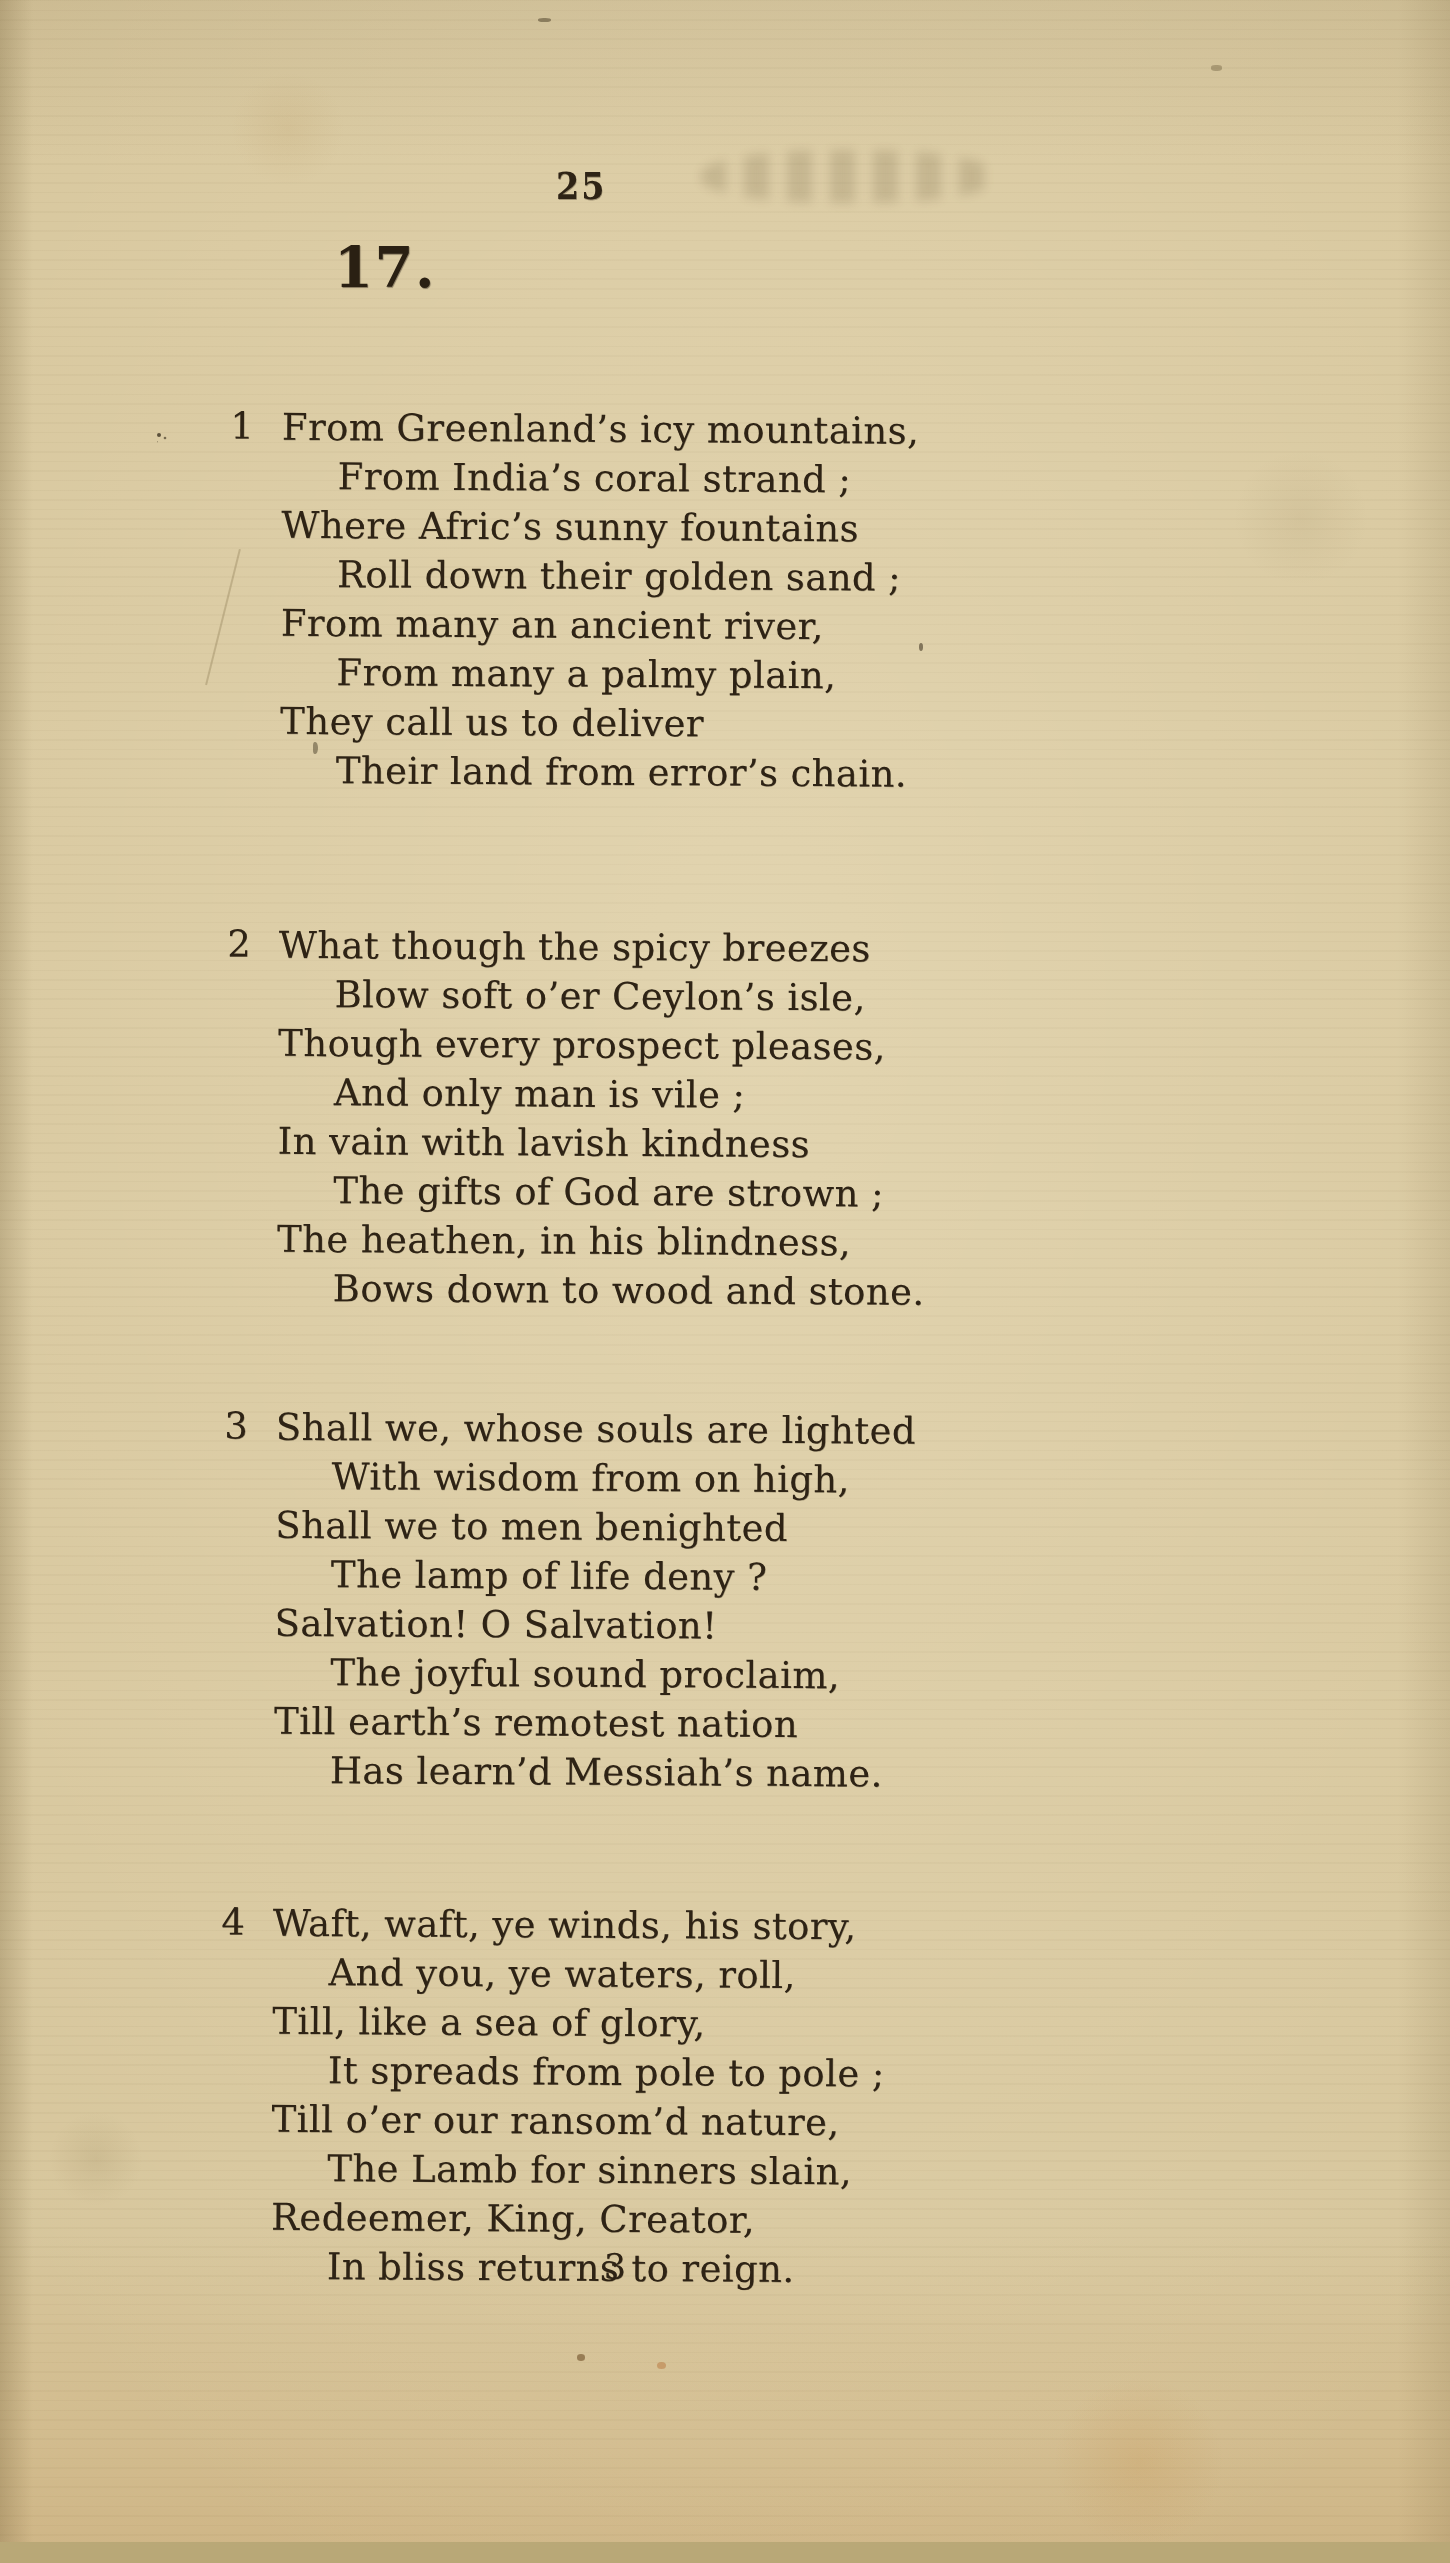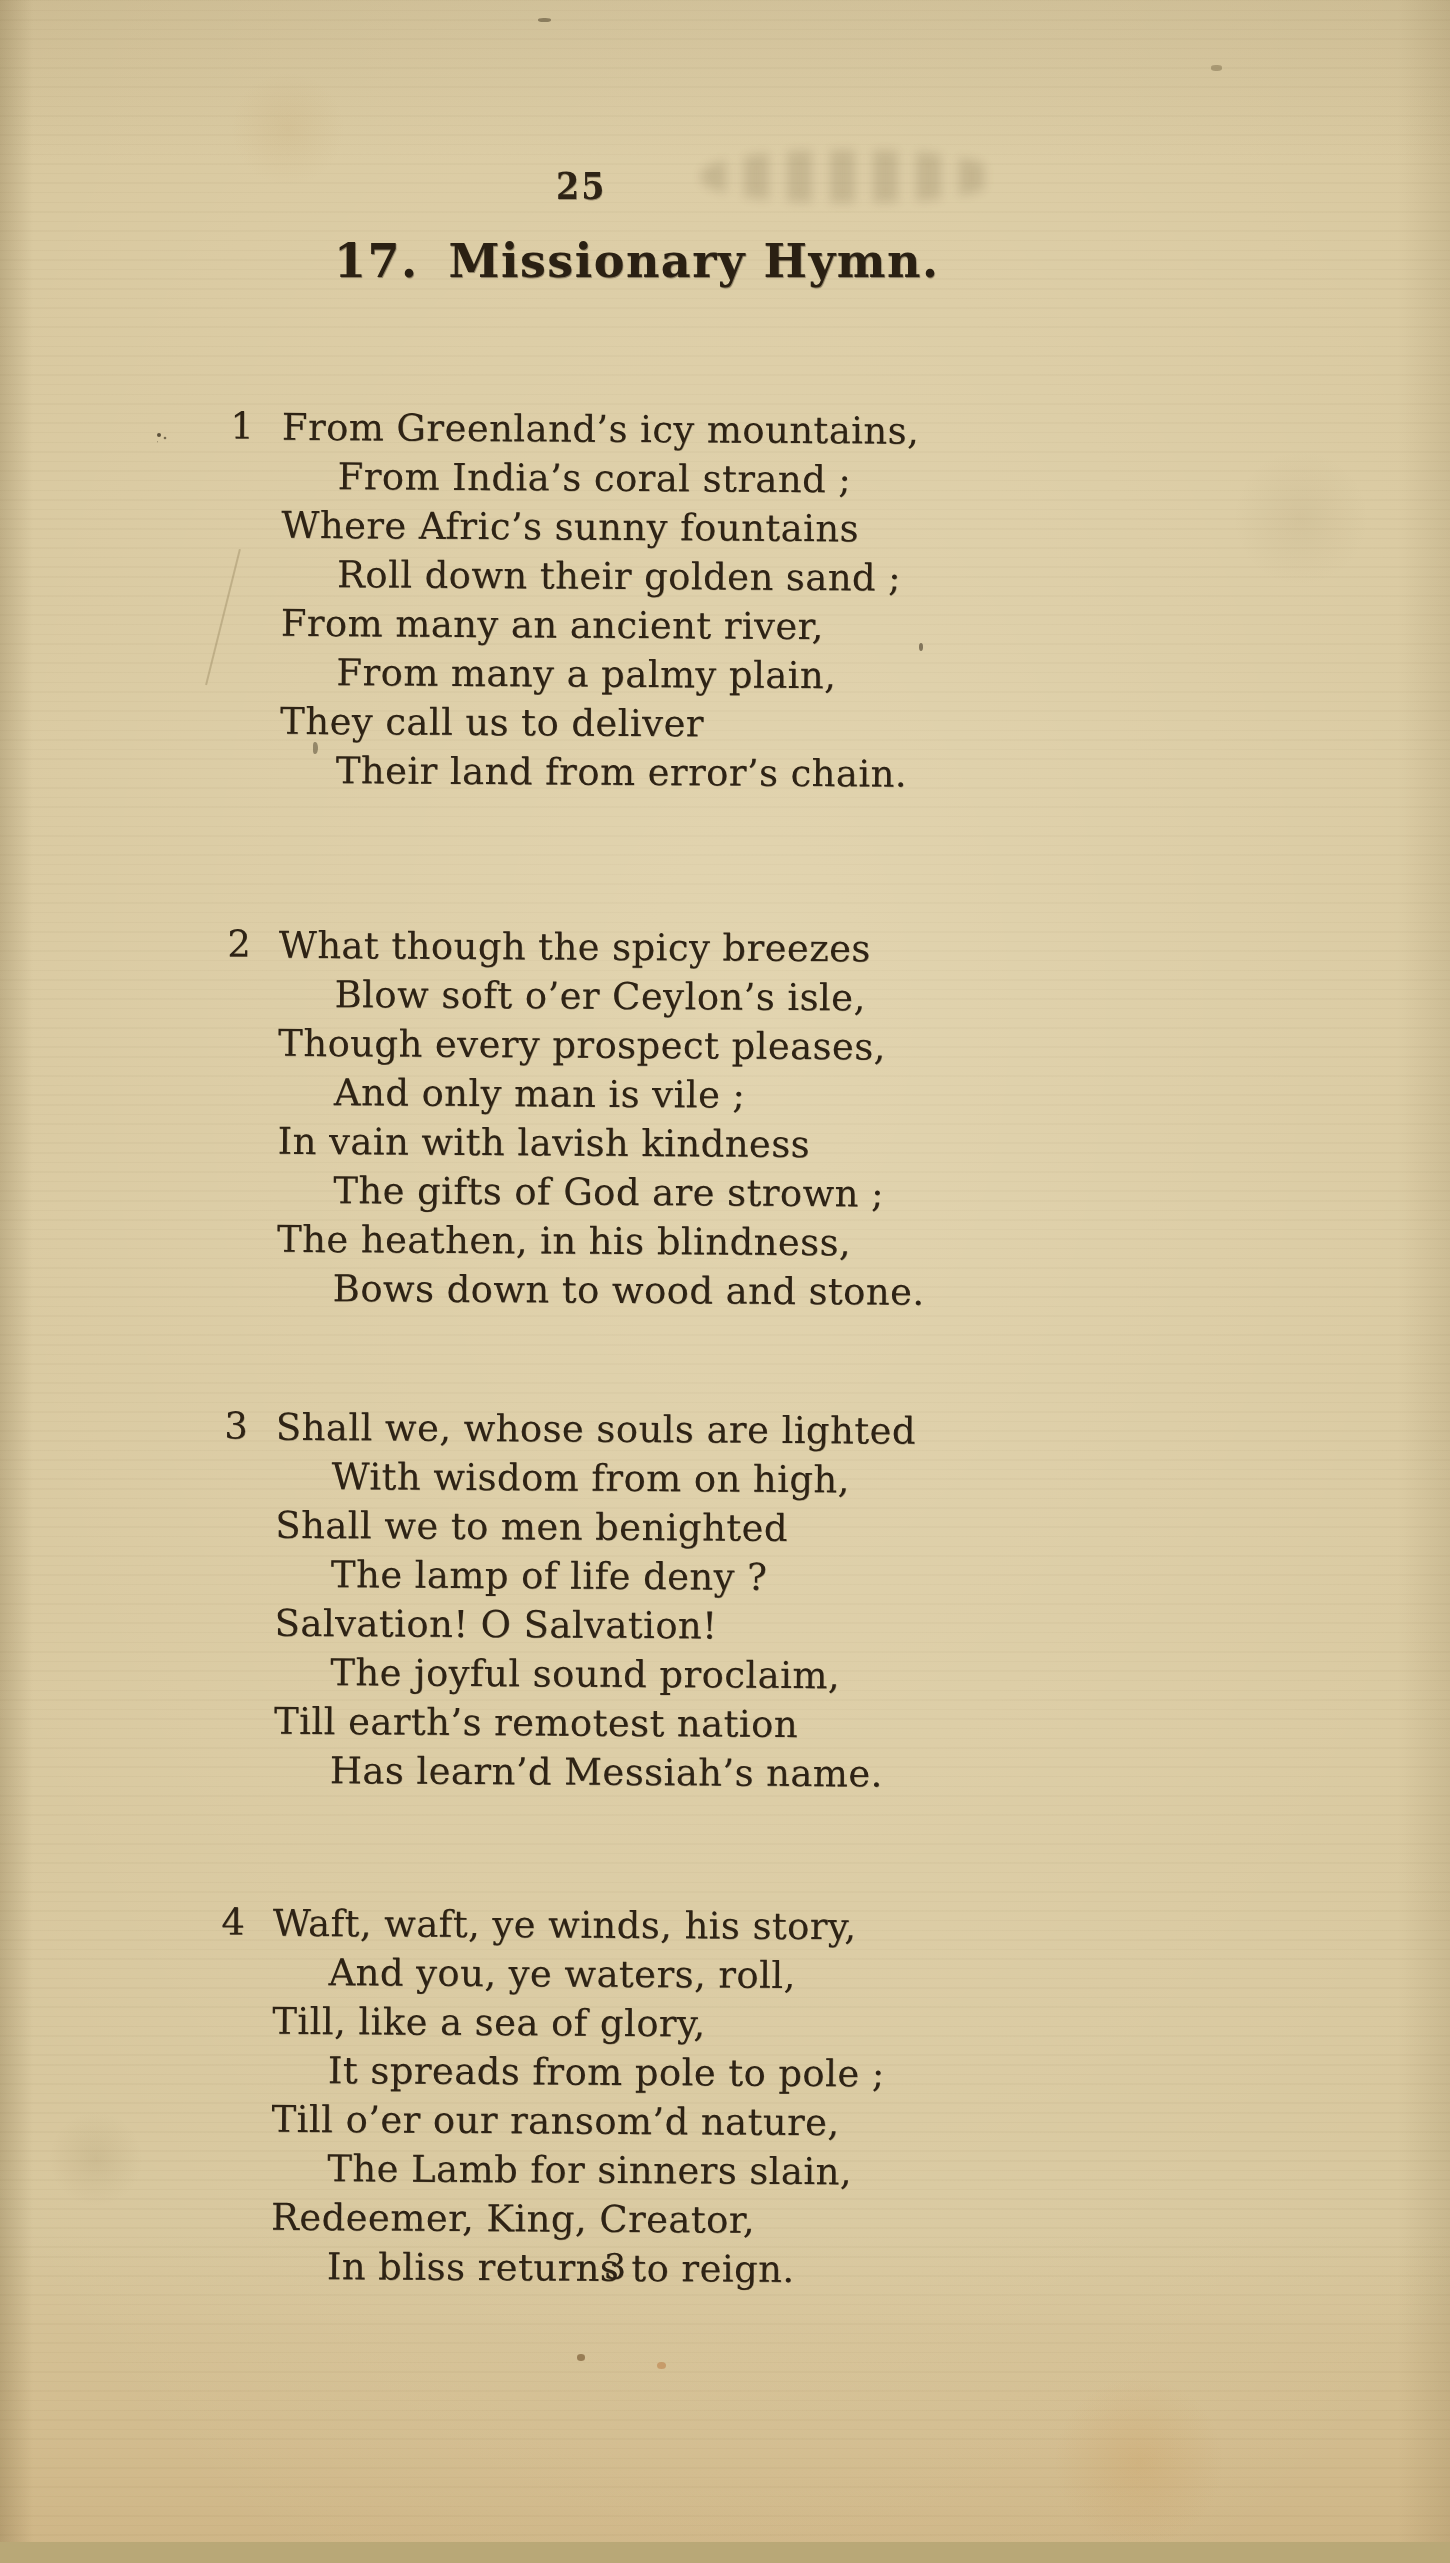--- a/index.html
+++ b/index.html
@@ -28,21 +28,21 @@
       repeating-linear-gradient(180deg, rgba(116,96,56,0.05) 0 1.5px, rgba(0,0,0,0) 1.5px 9.6px);
   }
   .folio{
     position:absolute;left:556px;top:163px;
     font-size:38px;font-weight:bold;color:var(--ink);
     letter-spacing:2.2px;transform:scaleX(0.88);transform-origin:left top;
     text-shadow:0.7px 0.7px 0 rgba(46,35,21,0.35);
   }
   .heading{
     position:absolute;left:334px;top:234px;display:flex;gap:30px;
-    font-size:46px;font-weight:bold;color:#2a2013;
+    font-size:56px;font-weight:bold;color:#2a2013;
     letter-spacing:1.5px;
     text-shadow:0.7px 0.7px 0.7px rgba(42,32,19,0.45);
   }
   .text-block{
     position:absolute;left:229px;top:403px;width:924px;height:1952px;
     transform:rotate(0.35deg);transform-origin:74px 15px;
   }
   .stanza{position:absolute;left:0;width:924px;}
   .stanza-number{
     position:absolute;left:1.5px;top:1.5px;
@@ -93,21 +93,20 @@
   <div class="speck s4"></div>
   <div class="speck s5"></div>
   <div class="speck s6"></div>
   <div class="speck s7"></div>
   <div class="scratch"></div>
 
   <div class="folio">25</div>
 
   <div class="heading">
     <span>17.</span>
-    <span>Missionary Hymn.</span>
   </div>
 
   <div class="text-block">
 
     <div class="stanza" style="top:0px">
       <span class="stanza-number">1</span>
       <div class="line odd">From Greenland’s icy mountains,</div>
       <div class="line even">From India’s coral strand ;</div>
       <div class="line odd">Where Afric’s sunny fountains</div>
       <div class="line even">Roll down their golden sand ;</div>

